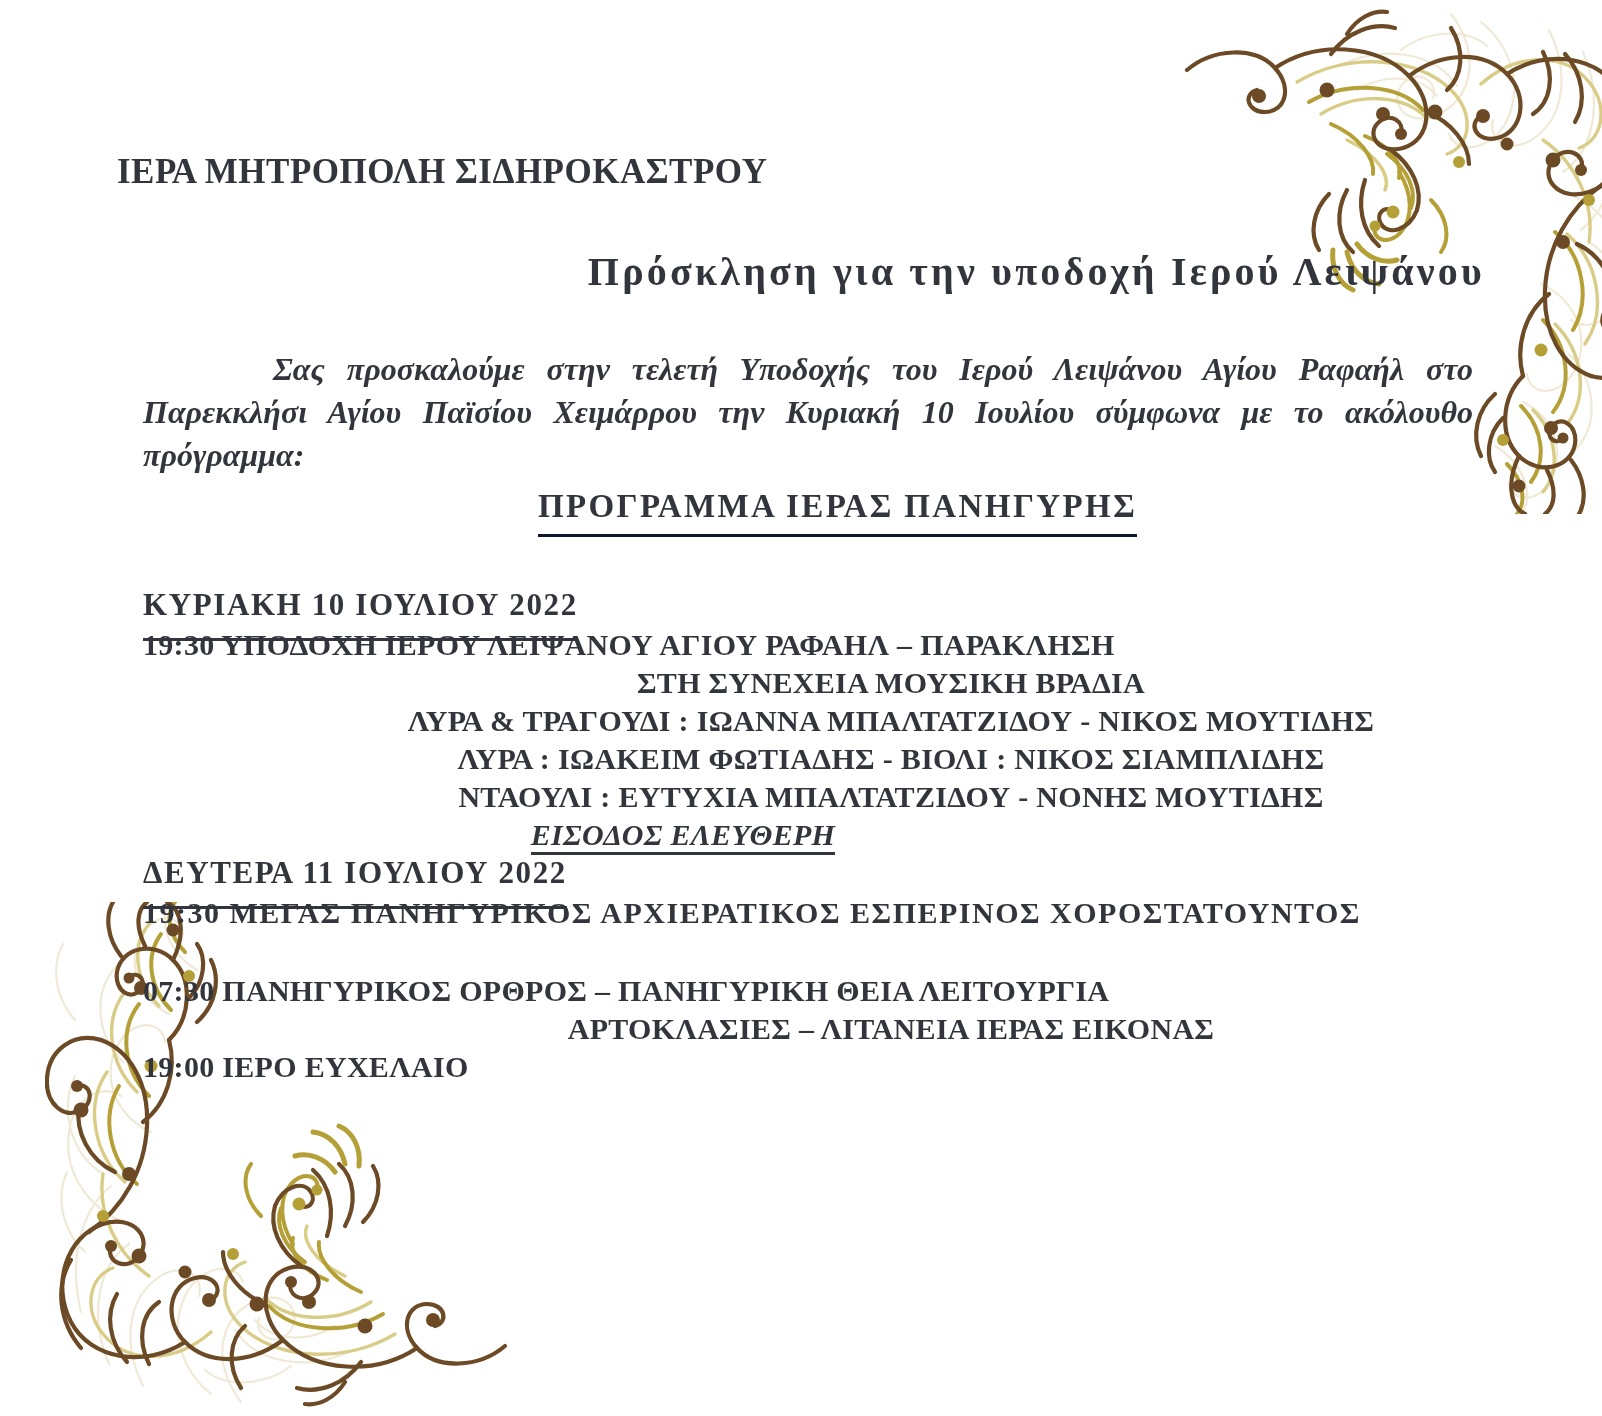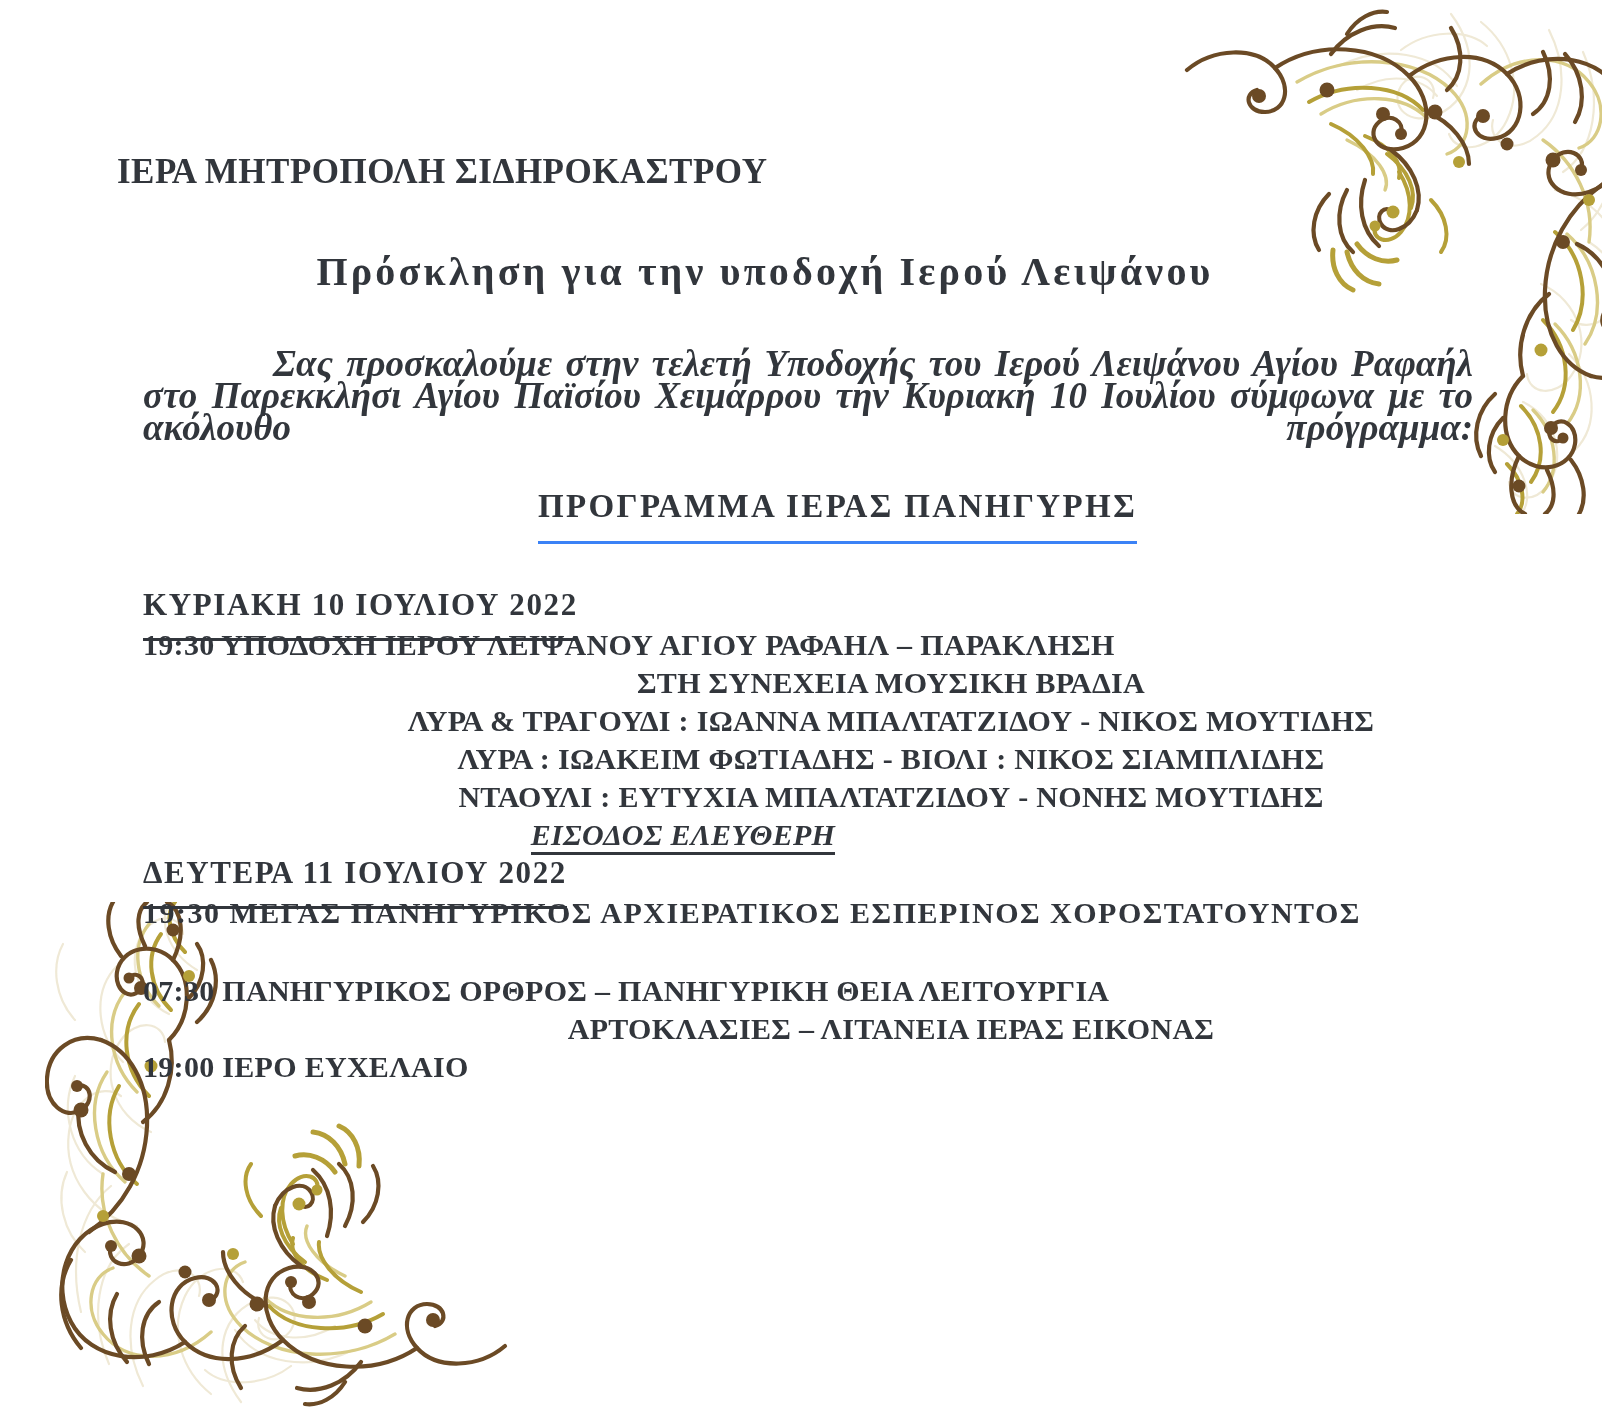--- a/index.html
+++ b/index.html
@@ -58,35 +58,35 @@
     font-weight: bold;
     letter-spacing: 0.5px;
     white-space: nowrap;
   }
 
   .invite-title {
     position: absolute;
     left: 0;
     top: 248px;
     width: 1440px;
-    text-align: center;
+    text-align: right;
     font-size: 40px;
     font-weight: bold;
     letter-spacing: 3.2px;
   }
 
   .lede {
     position: absolute;
     left: 98px;
     top: 348px;
     width: 1330px;
-    font-size: 37px;
+    font-size: 32px;
     font-weight: bold;
     font-style: italic;
-    line-height: 32px;
+    line-height: 43px;
     text-align: justify;
     text-justify: inter-word;
     text-indent: 130px;
   }
   .lede::after {
     content: "";
     display: inline-block;
     width: 100%;
   }
 
@@ -94,22 +94,22 @@
     position: absolute;
     left: 0;
     top: 488px;
     width: 1585px;
     text-align: center;
     font-size: 33px;
     font-weight: bold;
     letter-spacing: 2.4px;
   }
   .program-heading span {
-    border-bottom: 3px solid #3b82f6;
-    padding-bottom: 17px;
+    border-bottom: 3px solid #0f172a;
+    padding-bottom: 10px;
   }
 
   .schedule {
     position: absolute;
     left: 98px;
     top: 586px;
     width: 1400px;
   }
   .day-block { margin: 0; }
 

